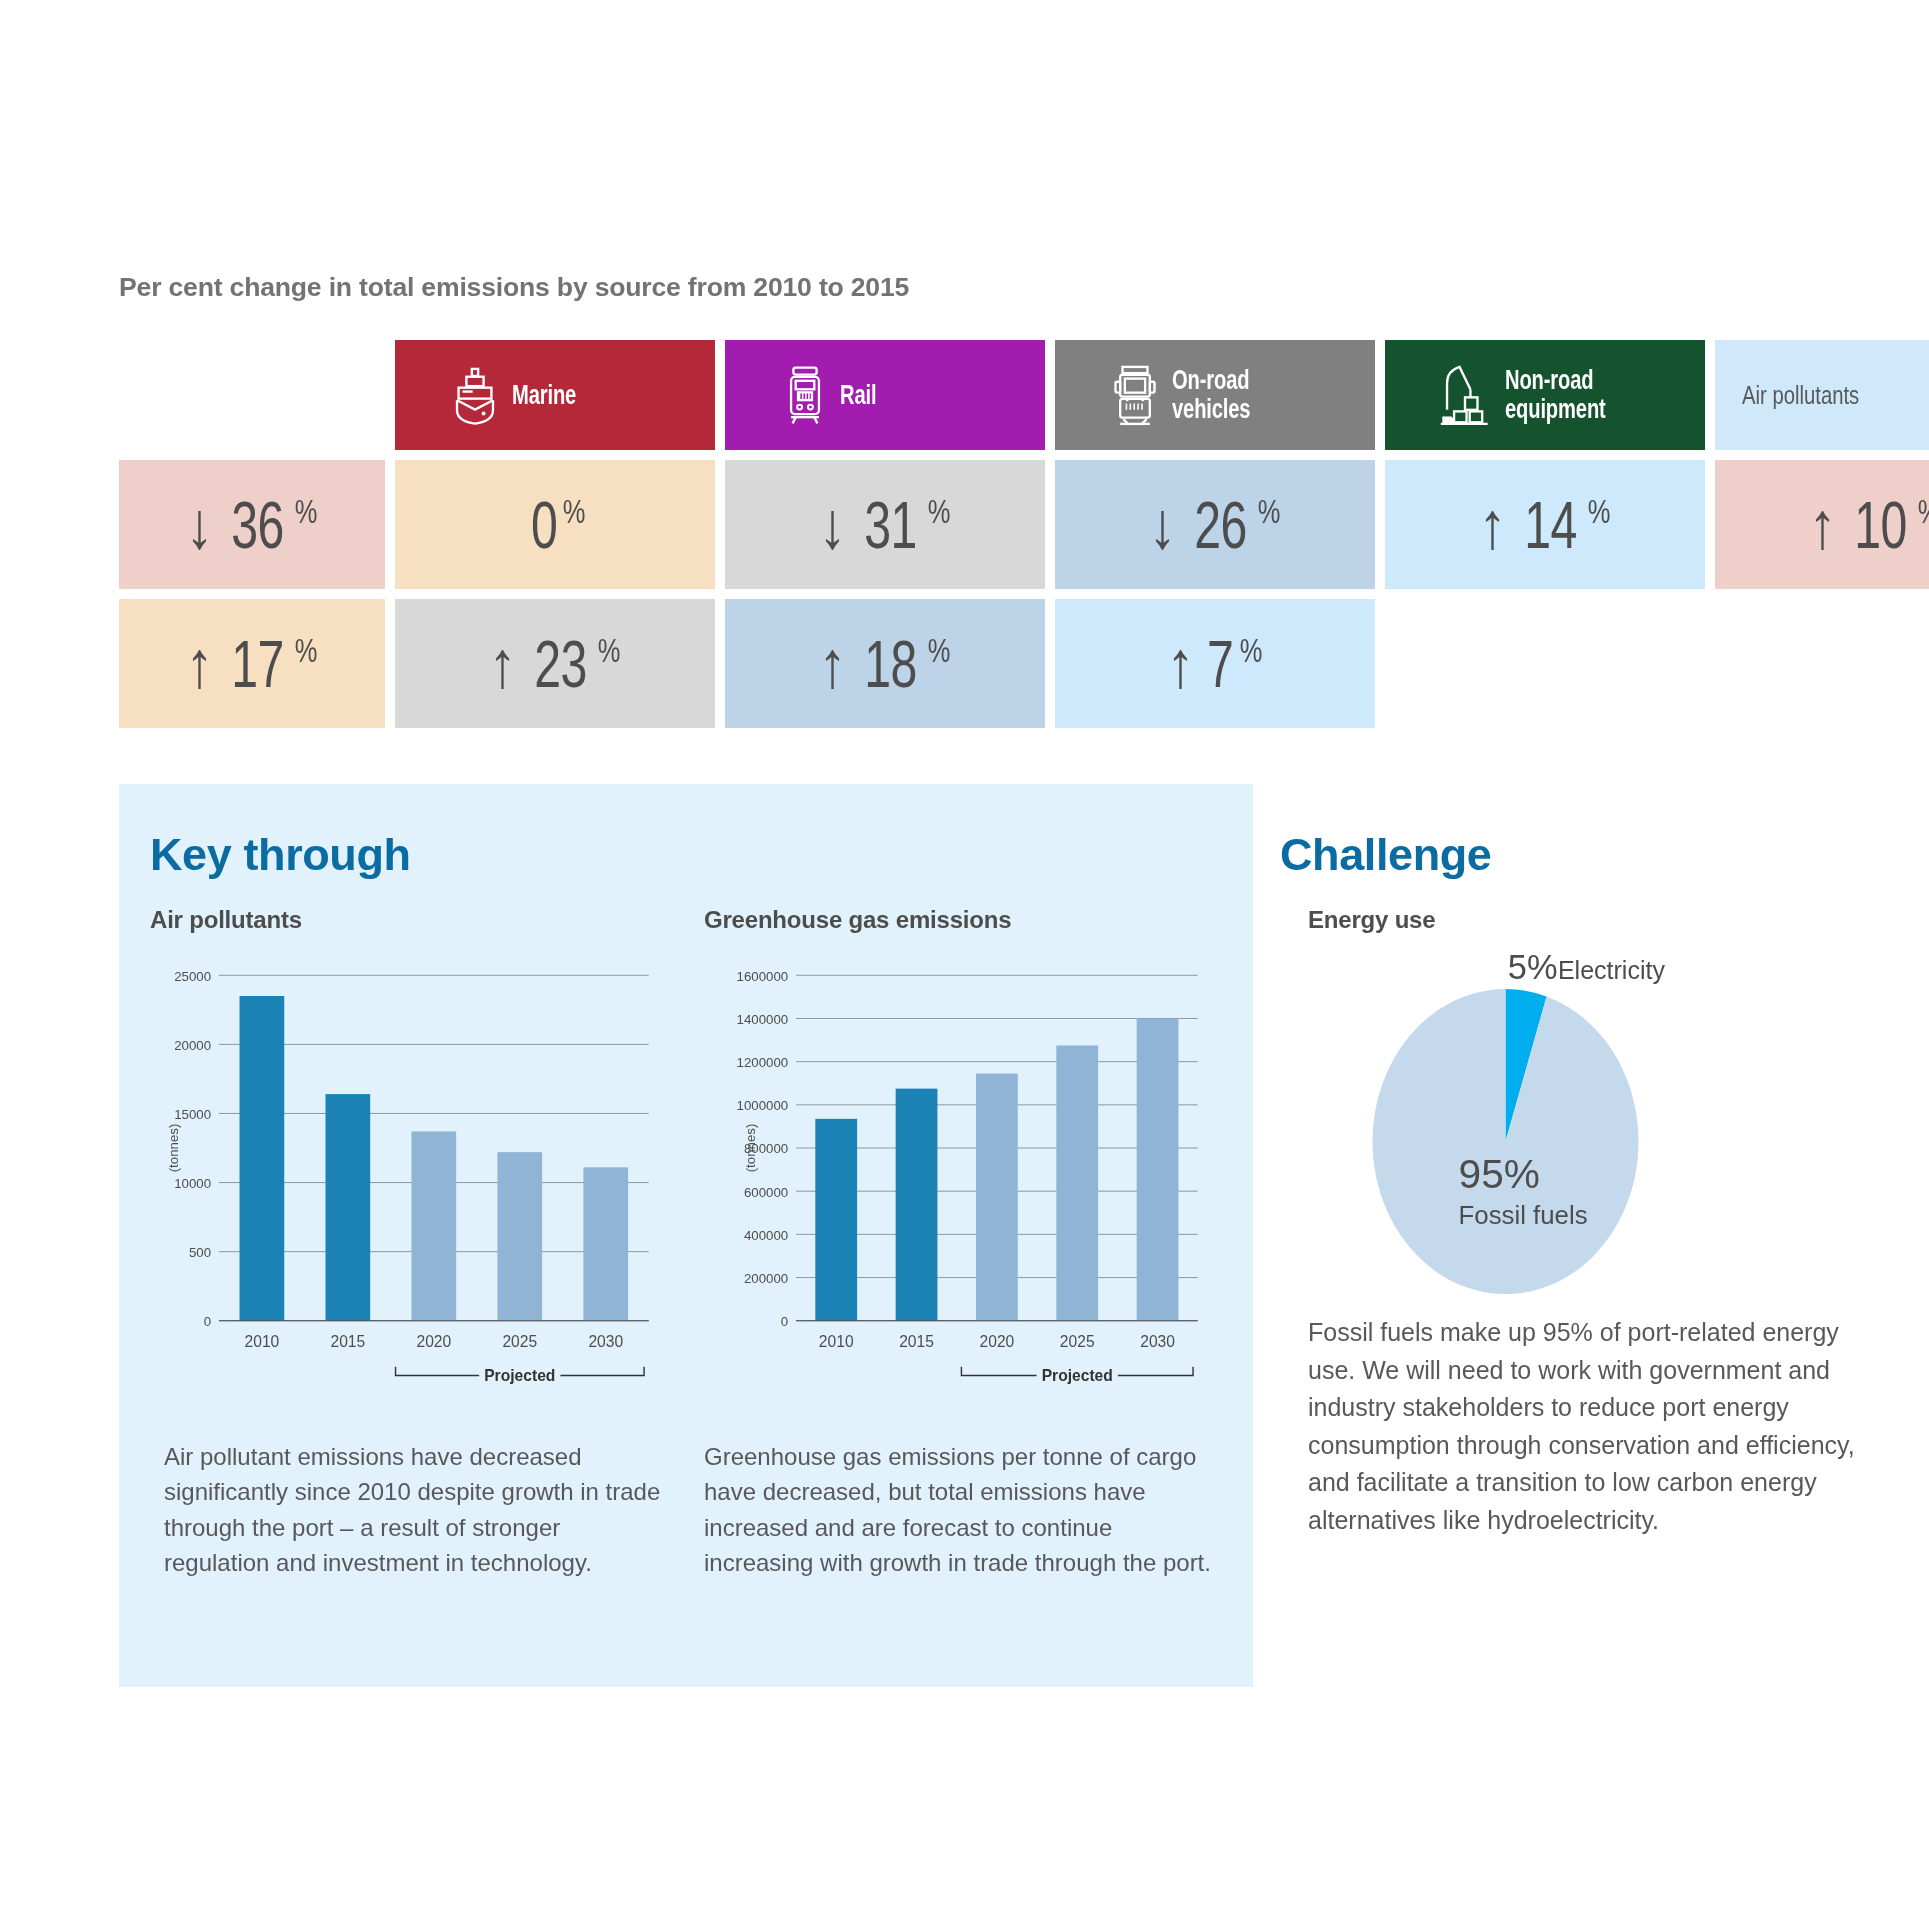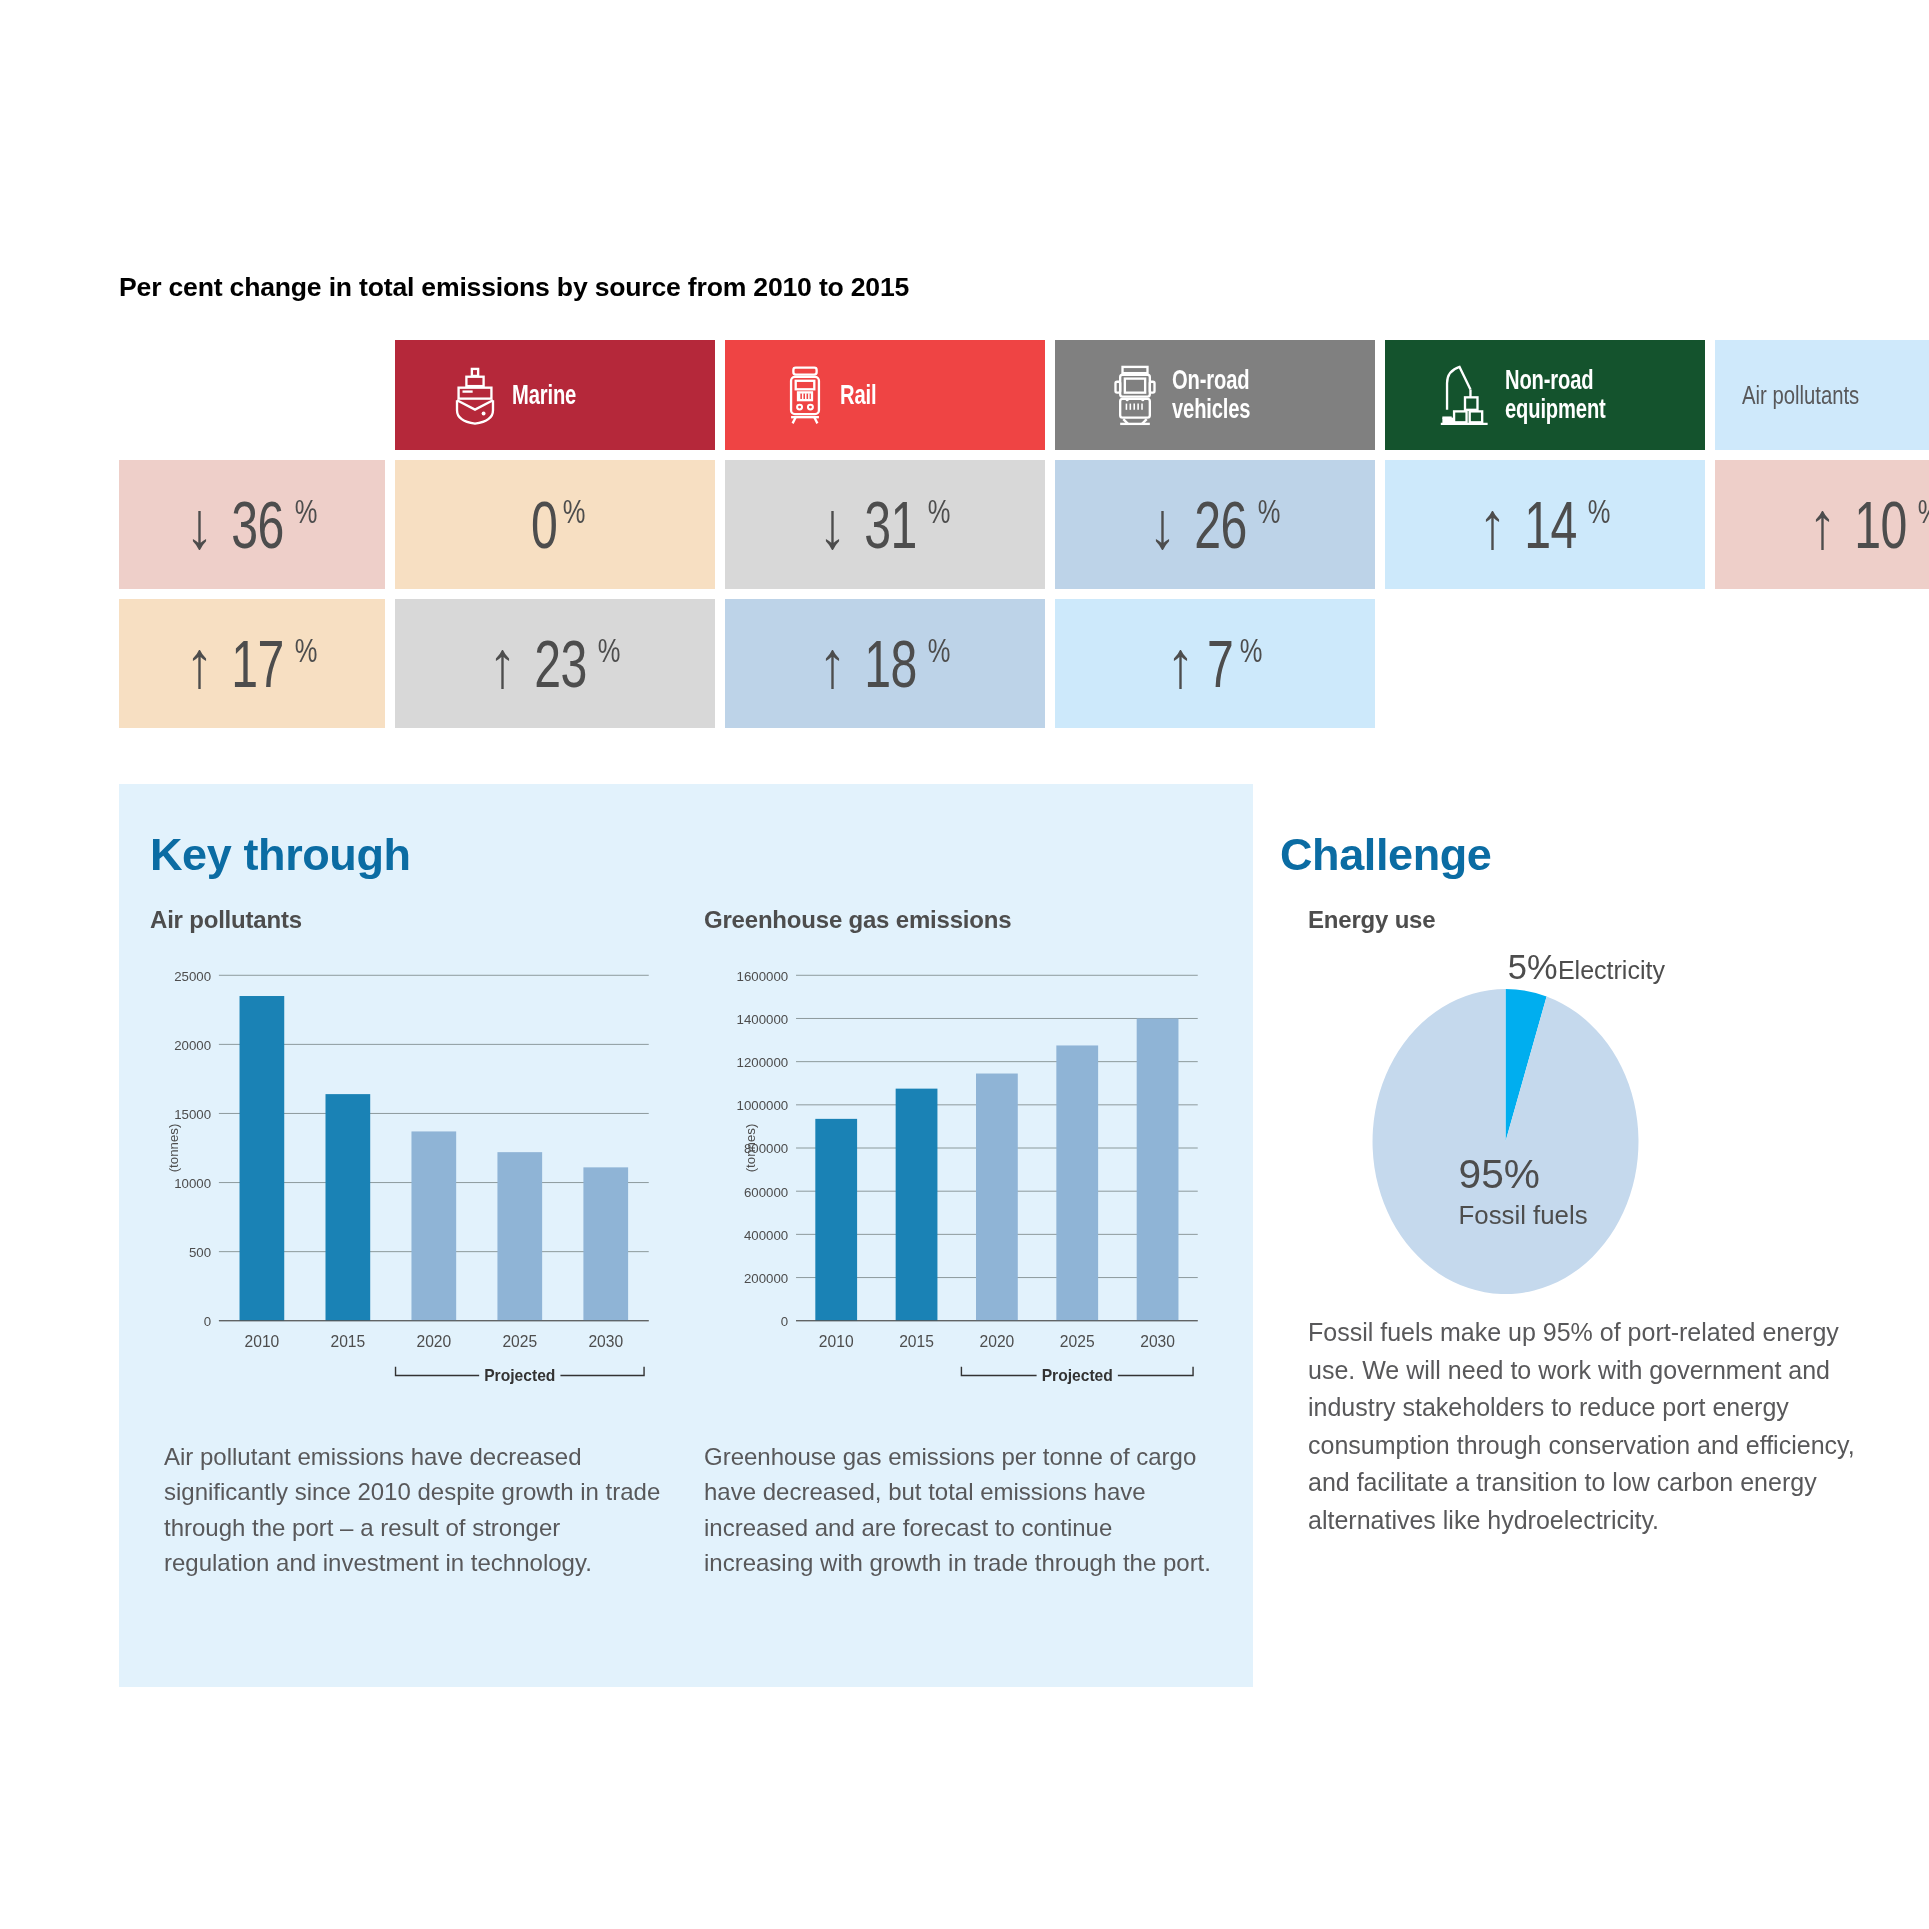--- a/index.html
+++ b/index.html
@@ -8,21 +8,21 @@
     background:#ffffff;
     font-family:"Liberation Sans", sans-serif;
     color:#4a4a4a;
     overflow:hidden;
     position:relative;
   }
 
   
   .page-title{
     position:absolute;left:119px;top:272px;
-    font-size:26.6px;font-weight:bold;color:#000000;
+    font-size:26.6px;font-weight:bold;color:#737373;
     letter-spacing:-0.2px;
     white-space:nowrap;
   }
 
   
   .matrix{
     position:absolute;left:119px;top:340px;
     display:grid;
     grid-template-columns:266px repeat(5, 1fr);
     grid-template-rows:110px 129px 129px;
@@ -139,21 +139,21 @@
         <rect x="12" y="29" width="42" height="14"></rect>
         <path d="M10 45 L33 57 L56 45"></path>
         <path d="M10 45 L10 58 Q10 72 33 75 Q56 72 56 58 L56 45"></path>
         <line x1="17" y1="34" x2="30" y2="34"></line>
       </g>
       <circle cx="44" cy="62" r="2.5" fill="#fff"></circle>
     </svg>
     <div class="hlabel one-line">Marine</div>
   </div>
 
-  <div class="mx-head" style="background:#ef4444">
+  <div class="mx-head" style="background:#a21caf">
     <svg class="mx-icon" width="48" height="63" viewBox="0 0 62 80">
       <g fill="none" stroke="#fff" stroke-width="3">
         <rect x="16" y="4" width="30" height="9" rx="3"></rect>
         <rect x="13" y="16" width="36" height="48" rx="5"></rect>
         <rect x="19" y="21" width="24" height="11"></rect>
         <rect x="22" y="36" width="18" height="10"></rect>
         <line x1="13" y1="68" x2="49" y2="68"></line>
         <line x1="19" y1="68" x2="15" y2="76"></line>
         <line x1="43" y1="68" x2="47" y2="76"></line>
       </g>

